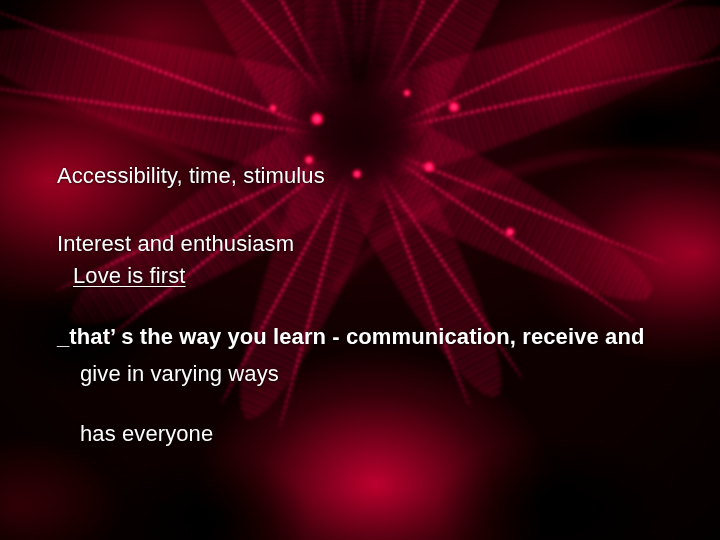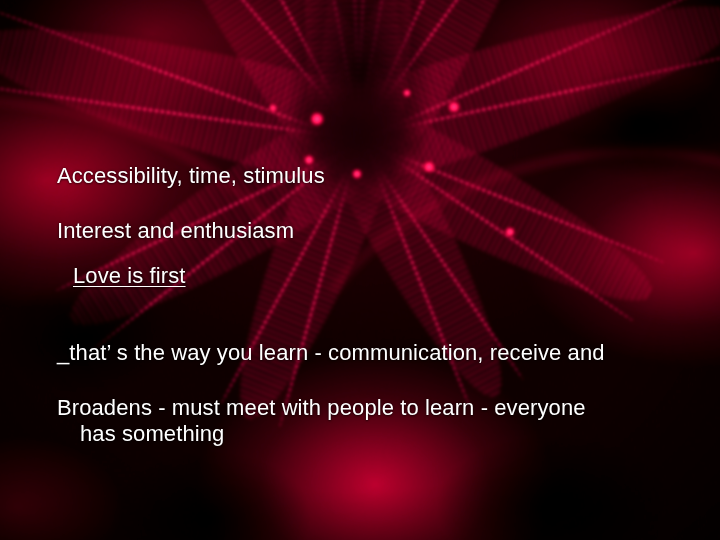--- a/index.html
+++ b/index.html
@@ -254,20 +254,20 @@
         <div class="genital-pore" style="left: 281px; top: 116px; width: 8px; height: 8px;"></div>
         <div class="genital-pore" style="left: 415px; top: 101px; width: 8px; height: 8px;"></div>
         <div class="genital-pore" style="left: 517px; top: 239px; width: 10px; height: 10px;"></div>
       </div>
     <div class="bg-layer" id="bg-grain"></div>
     <div class="bg-layer" id="bg-vignette"></div>
   </div>
 
   <div id="text-body">
       <div class="tline" style="top: 165px; color: rgb(255, 255, 255);">Accessibility, time, stimulus</div>
-      <div class="tline" style="top: 220px; color: rgb(255, 255, 255); text-align: center;">Interest and enthusiasm</div>
+      <div class="tline" style="top: 233px; color: rgb(255, 255, 255); text-align: center;">Interest and enthusiasm</div>
       <div class="tline underline" style="top: 265px; color: rgb(255, 255, 255); margin-left: 16px;">Love is first</div>
-      <div class="tline" style="top: 342px; color: rgb(255, 255, 255);">_that’ s the way you learn - communication, receive and</div>
-      <div class="tline" style="top: 397px; color: rgb(255, 255, 255);">Broadens - must meet with people to learn - everyone</div>
-      <div class="tline indent" style="top: 423px; color: rgb(255, 255, 255);">has something</div>
+      <div class="tline" style="top: 326px; color: rgb(255, 255, 255); font-weight: bold;">_that’ s the way you learn - communication, receive and</div>
+      <div class="tline indent" style="top: 363px; color: rgb(255, 255, 255);">give in varying ways</div>
+      <div class="tline indent" style="top: 423px; color: rgb(255, 255, 255);">has everyone</div>
     </div>
 
 </div>
 
 </body></html>

